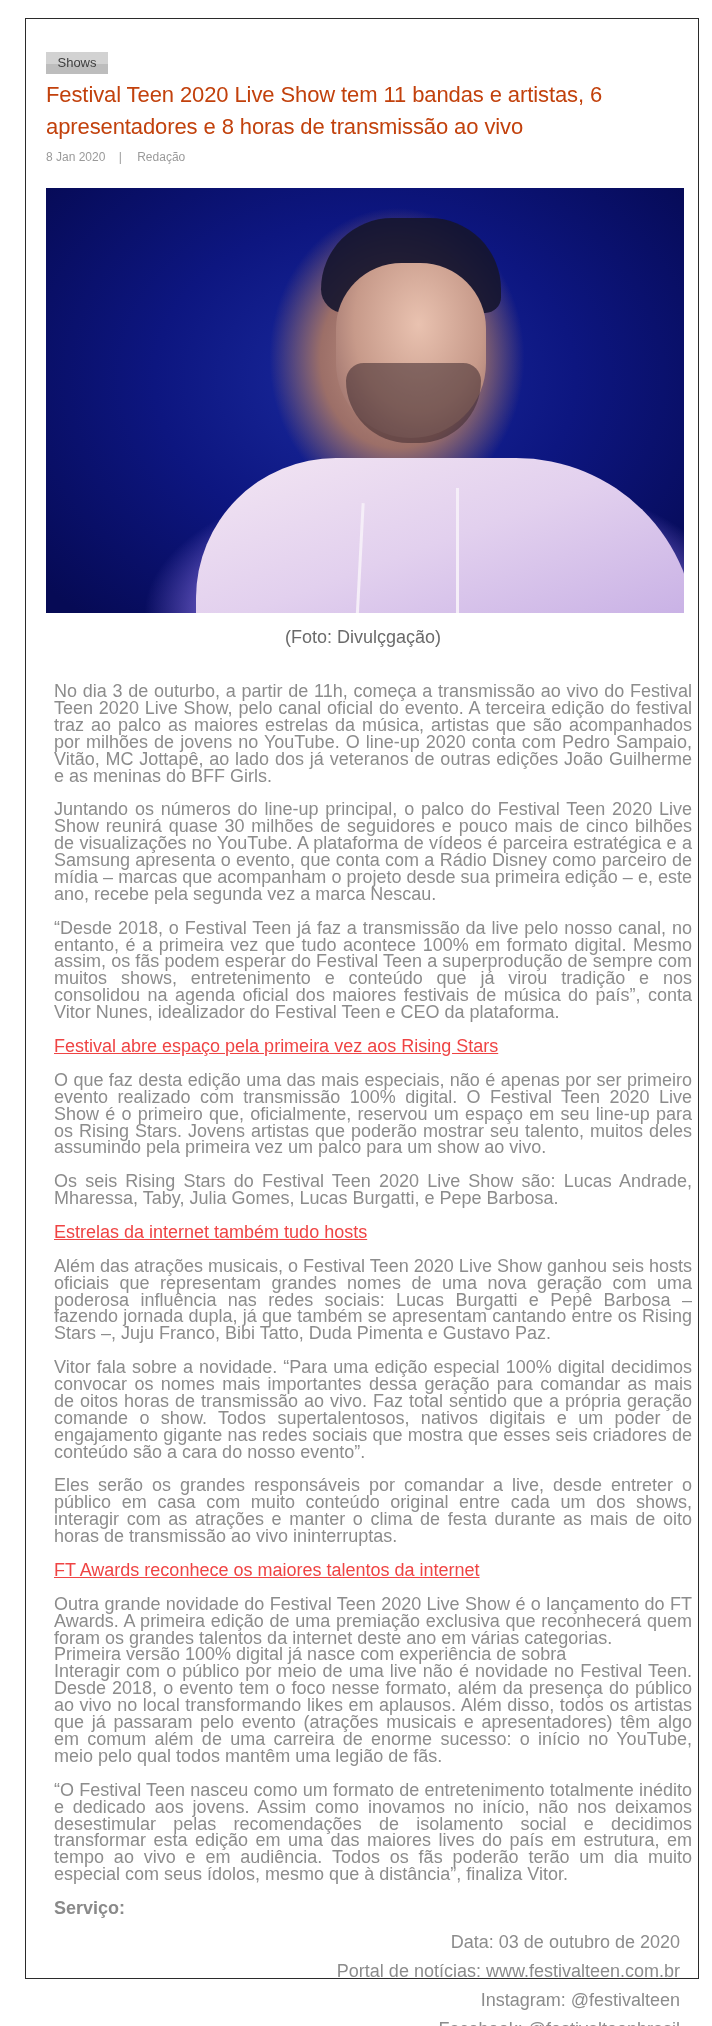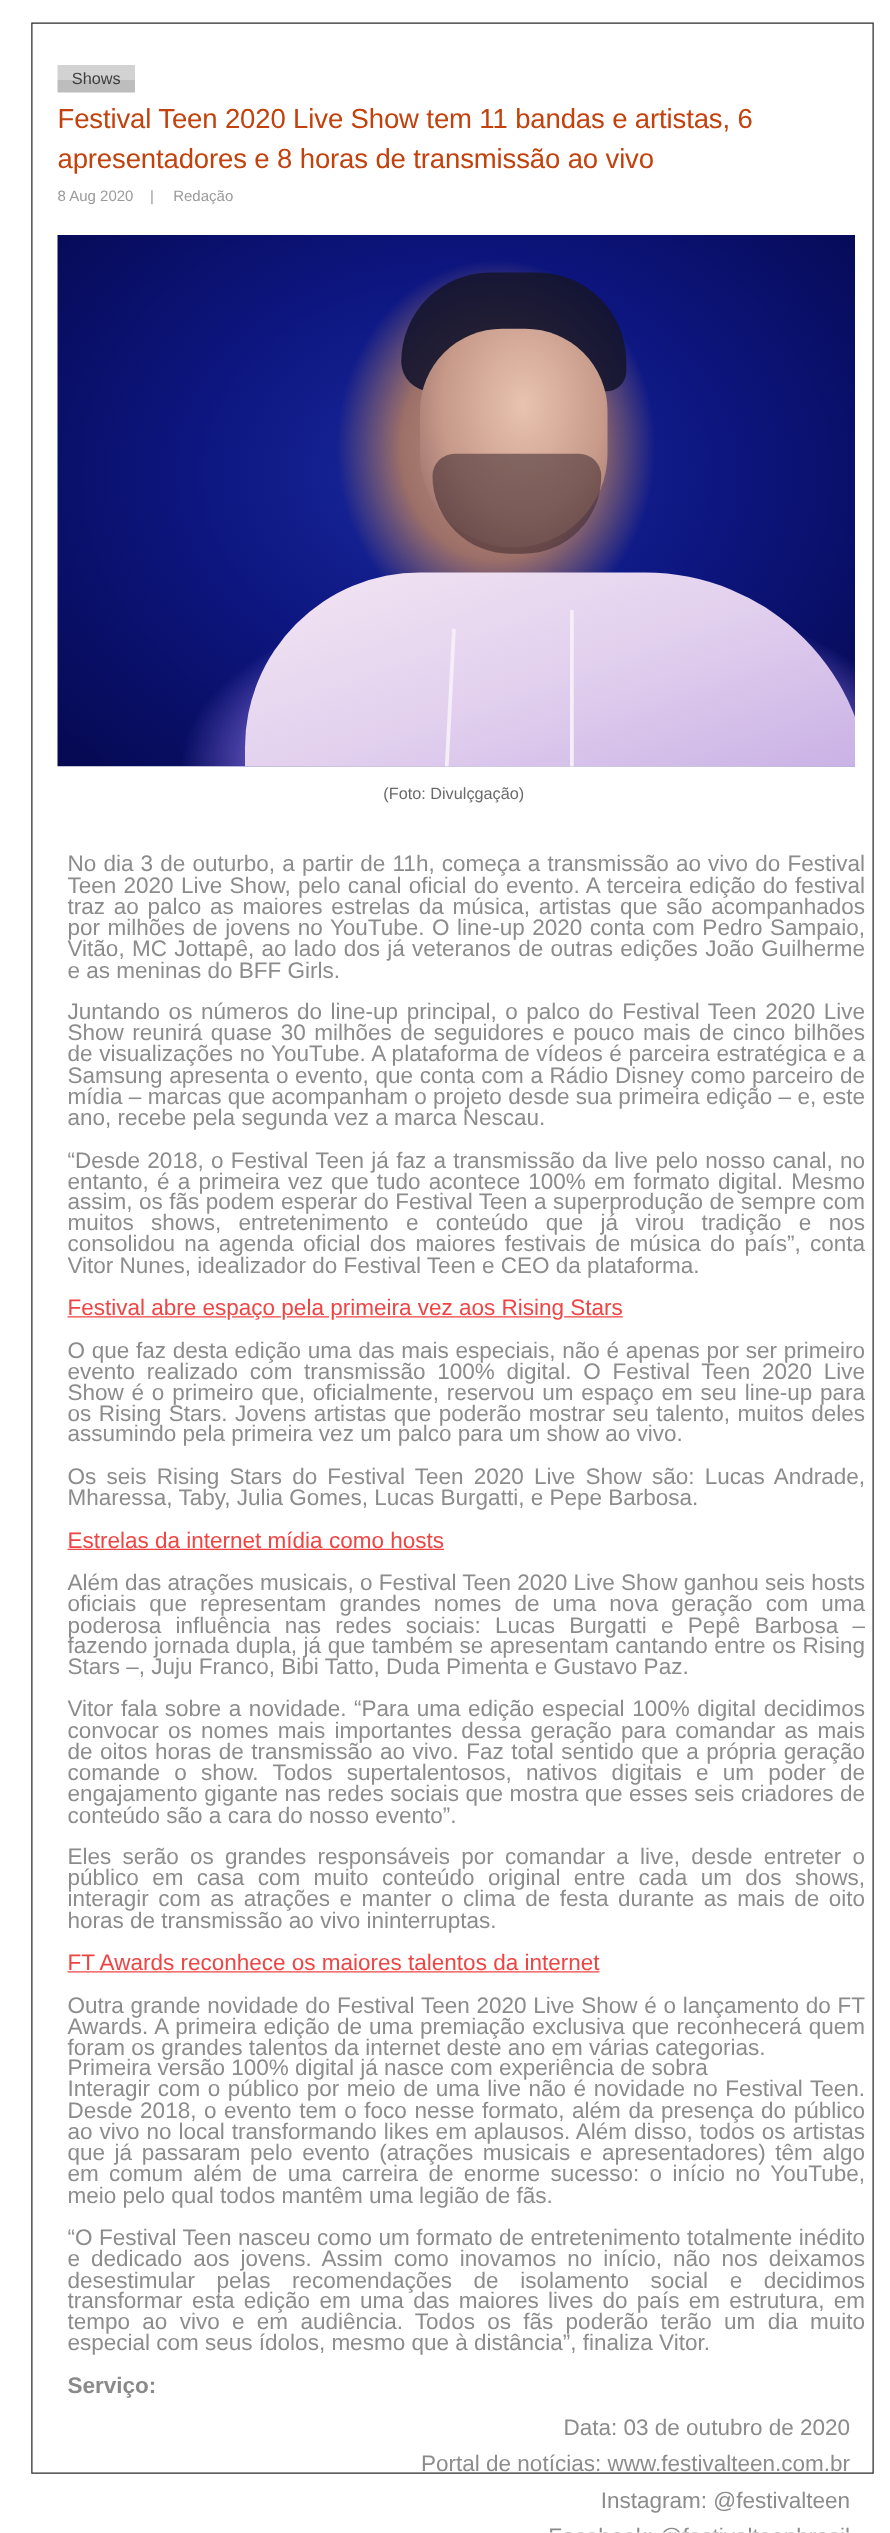--- a/index.html
+++ b/index.html
@@ -28,41 +28,41 @@
   .hero .face { position: absolute; left: 290px; top: 75px; width: 150px; height: 175px;
                 border-radius: 70px 70px 80px 80px;
                 background: radial-gradient(ellipse at 55% 35%, #e9c2b0 0%, #c79a8a 55%, #8a6060 100%); }
   .hero .beard { position: absolute; left: 300px; top: 175px; width: 135px; height: 80px;
                  border-radius: 20px 20px 70px 70px; background: rgba(60,40,45,0.55); }
   .hero .hood { position: absolute; left: 150px; top: 270px; width: 500px; height: 200px;
                 border-radius: 140px 180px 0 0;
                 background: linear-gradient(160deg, #f3e6f3 0%, #e2d0ee 45%, #c2a9e3 100%); }
   .hero .cord { position: absolute; width: 3px; background: #f5eef8; top: 315px; height: 140px; }
   .caption { position: absolute; left: 0; width: 674px; top: 608px; text-align: center;
-             font-size: 13px; color: #6a6a6a; font-family: "Liberation Sans", sans-serif; }
+             font-size: 18px; color: #6a6a6a; font-family: "Liberation Sans", sans-serif; }
   .article { position: absolute; left: 28px; top: 664px; width: 638px;
              font-family: "Liberation Sans", sans-serif; font-size: 18px; line-height: 16.9px;
              color: #8c8c8c; text-align: justify; }
   .article p { margin: 0 0 16.9px 0; }
   .article p.tight { margin-bottom: 0; }
   .article .sub { text-decoration: underline; color: #ef4444; }
   .article .bold { font-weight: bold; color: #8a8a8a; }
   .article .info { text-align: right; margin: 12px; }
 </style>
 </head>
 <body>
 
 <div class="frame">
 
   <div class="badge">Shows</div>
 
   <h1 class="title">Festival Teen 2020 Live Show tem 11 bandas e artistas, 6 apresentadores e 8 horas de transmissão ao vivo</h1>
 
   <div class="meta">
-    <span>8 Aug 2020</span>
+    <span>8 Jan 2020</span>
     <span class="sep">|</span>
     <span>Redação</span>
   </div>
 
   <div class="hero" title="Cantor de moletom rosa em palco com iluminação azul">
     <div class="hair"></div>
     <div class="face"></div>
     <div class="beard"></div>
     <div class="hood"></div>
     <div class="cord" style="left:312px; transform:rotate(3deg);"></div>
@@ -71,21 +71,21 @@
 
   <div class="caption">(Foto: Divulçgação)</div>
 
   <div class="article">
     <p>No dia 3 de outurbo, a partir de 11h, começa a transmissão ao vivo do Festival Teen 2020 Live Show, pelo canal oficial do evento. A terceira edição do festival traz ao palco as maiores estrelas da música, artistas que são acompanhados por milhões de jovens no YouTube. O line-up 2020 conta com Pedro Sampaio, Vitão, MC Jottapê, ao lado dos já veteranos de outras edições João Guilherme e as meninas do BFF Girls.</p>
     <p>Juntando os números do line-up principal, o palco do Festival Teen 2020 Live Show reunirá quase 30 milhões de seguidores e pouco mais de cinco bilhões de visualizações no YouTube. A plataforma de vídeos é parceira estratégica e a Samsung apresenta o evento, que conta com a Rádio Disney como parceiro de mídia – marcas que acompanham o projeto desde sua primeira edição – e, este ano, recebe pela segunda vez a marca Nescau.</p>
     <p>“Desde 2018, o Festival Teen já faz a transmissão da live pelo nosso canal, no entanto, é a primeira vez que tudo acontece 100% em formato digital. Mesmo assim, os fãs podem esperar do Festival Teen a superprodução de sempre com muitos shows, entretenimento e conteúdo que já virou tradição e nos consolidou na agenda oficial dos maiores festivais de música do país”, conta Vitor Nunes, idealizador do Festival Teen e CEO da plataforma.</p>
     <p class="sub">Festival abre espaço pela primeira vez aos Rising Stars</p>
     <p>O que faz desta edição uma das mais especiais, não é apenas por ser primeiro evento realizado com transmissão 100% digital. O Festival Teen 2020 Live Show é o primeiro que, oficialmente, reservou um espaço em seu line-up para os Rising Stars. Jovens artistas que poderão mostrar seu talento, muitos deles assumindo pela primeira vez um palco para um show ao vivo.</p>
     <p>Os seis Rising Stars do Festival Teen 2020 Live Show são: Lucas Andrade, Mharessa, Taby, Julia Gomes, Lucas Burgatti, e Pepe Barbosa.</p>
-    <p class="sub">Estrelas da internet mídia como hosts</p>
+    <p class="sub">Estrelas da internet também tudo hosts</p>
     <p>Além das atrações musicais, o Festival Teen 2020 Live Show ganhou seis hosts oficiais que representam grandes nomes de uma nova geração com uma poderosa influência nas redes sociais: Lucas Burgatti e Pepê Barbosa – fazendo jornada dupla, já que também se apresentam cantando entre os Rising Stars –, Juju Franco, Bibi Tatto, Duda Pimenta e Gustavo Paz.</p>
     <p>Vitor fala sobre a novidade. “Para uma edição especial 100% digital decidimos convocar os nomes mais importantes dessa geração para comandar as mais de oitos horas de transmissão ao vivo. Faz total sentido que a própria geração comande o show. Todos supertalentosos, nativos digitais e um poder de engajamento gigante nas redes sociais que mostra que esses seis criadores de conteúdo são a cara do nosso evento”.</p>
     <p>Eles serão os grandes responsáveis por comandar a live, desde entreter o público em casa com muito conteúdo original entre cada um dos shows, interagir com as atrações e manter o clima de festa durante as mais de oito horas de transmissão ao vivo ininterruptas.</p>
     <p class="sub">FT Awards reconhece os maiores talentos da internet</p>
     <p class="tight">Outra grande novidade do Festival Teen 2020 Live Show é o lançamento do FT Awards. A primeira edição de uma premiação exclusiva que reconhecerá quem foram os grandes talentos da internet deste ano em várias categorias.</p>
     <p class="tight" style="text-align:left;">Primeira versão 100% digital já nasce com experiência de sobra</p>
     <p>Interagir com o público por meio de uma live não é novidade no Festival Teen. Desde 2018, o evento tem o foco nesse formato, além da presença do público ao vivo no local transformando likes em aplausos. Além disso, todos os artistas que já passaram pelo evento (atrações musicais e apresentadores) têm algo em comum além de uma carreira de enorme sucesso: o início no YouTube, meio pelo qual todos mantêm uma legião de fãs.</p>
     <p>“O Festival Teen nasceu como um formato de entretenimento totalmente inédito e dedicado aos jovens. Assim como inovamos no início, não nos deixamos desestimular pelas recomendações de isolamento social e decidimos transformar esta edição em uma das maiores lives do país em estrutura, em tempo ao vivo e em audiência. Todos os fãs poderão terão um dia muito especial com seus ídolos, mesmo que à distância”, finaliza Vitor.</p>
     <p class="bold">Serviço:</p>
     <div>

